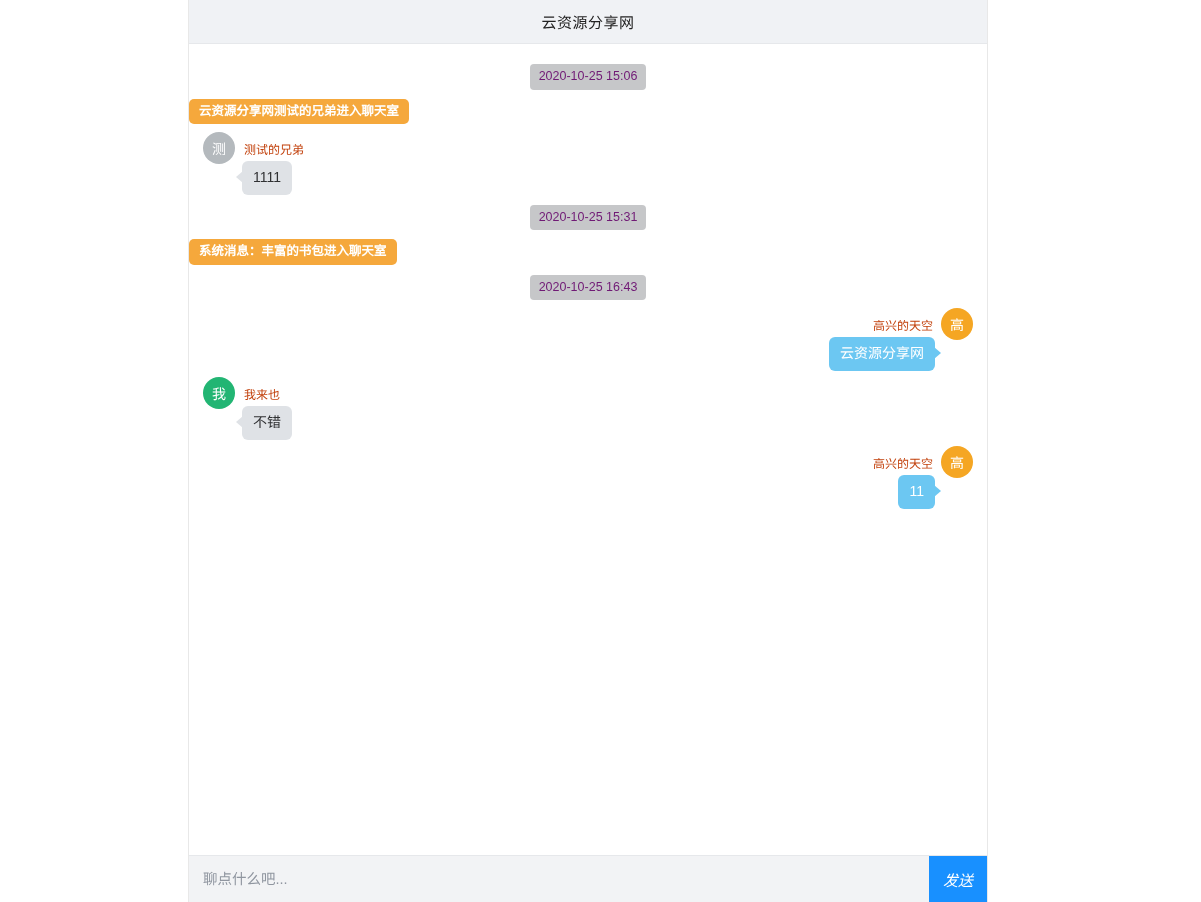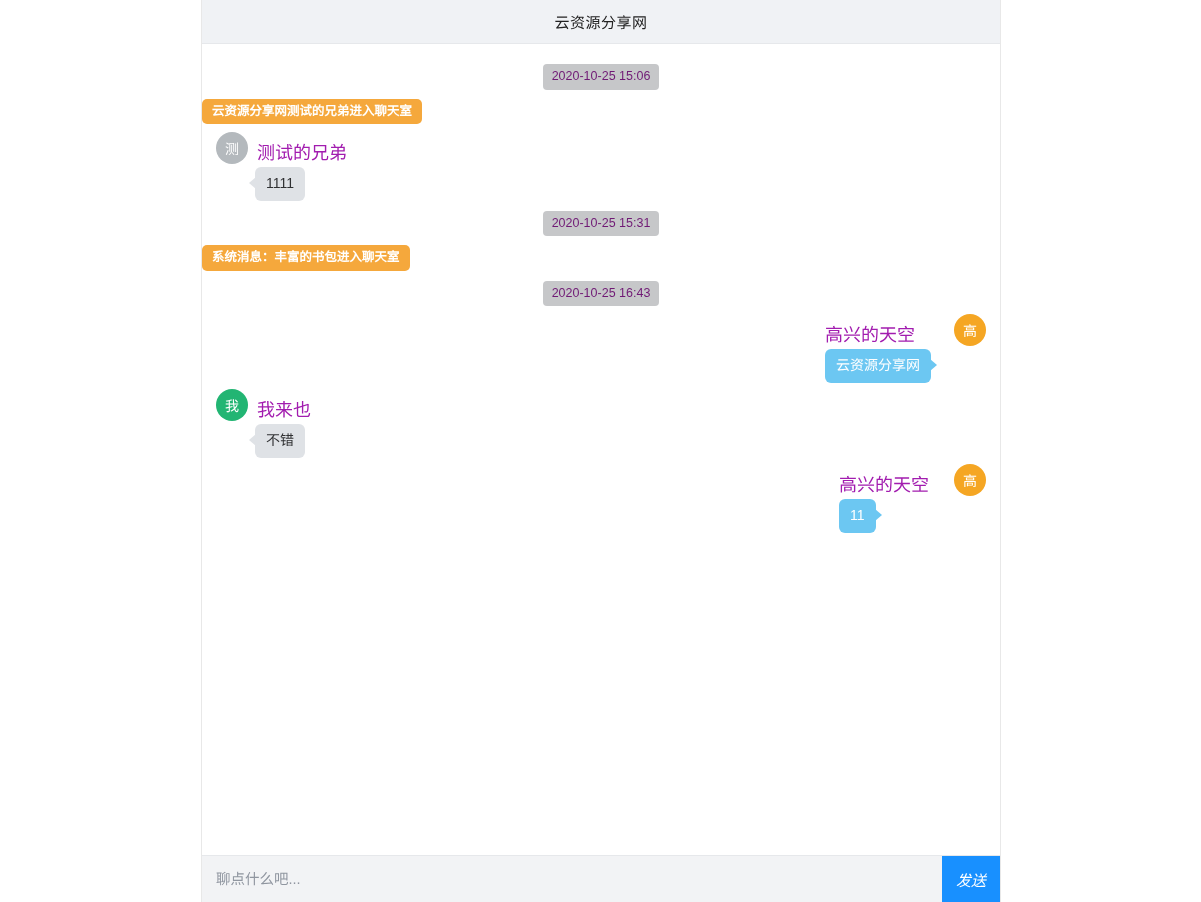--- a/index.html
+++ b/index.html
@@ -16,21 +16,21 @@
   #app {
     position: relative;
     width: 1201px;
     height: 902px;
     background: #ffffff;
   }
 
   
   .chat-window {
     position: absolute;
-    left: 201px;
+    left: 188px;
     top: 0;
     width: 800px;
     height: 902px;
     background: #ffffff;
     border-left: 1px solid #e8e8e8;
     border-right: 1px solid #e8e8e8;
     box-sizing: border-box;
     display: flex;
     flex-direction: column;
   }
@@ -118,25 +118,25 @@
   .avatar.gray   { background: #b4b9bd; }
   .avatar.green  { background: #22b573; }
   .avatar.orange { background: #f5a623; }
 
   .bubble-col {
     display: flex;
     flex-direction: column;
     max-width: 420px;
   }
   .row-msg.left  .bubble-col { align-items: flex-start; margin-left: 7px; margin-top: 12px;}
-  .row-msg.right .bubble-col { align-items: flex-start;   margin-right: 23px; margin-top: 12px;}
+  .row-msg.right .bubble-col { align-items: flex-end;   margin-right: 6px; margin-top: 12px;}
 
   .nickname {
-    font-size: 18px;
-    color: #a21caf;
+    font-size: 12px;
+    color: #c2410c;
     line-height: 1;
     margin-bottom: 5px;
   }
   .row-msg.left  .nickname { margin-left: 2px; }
   .row-msg.right .nickname { margin-right: 2px; }
 
   .bubble {
     position: relative;
     font-size: 14px;
     line-height: 1.2;

